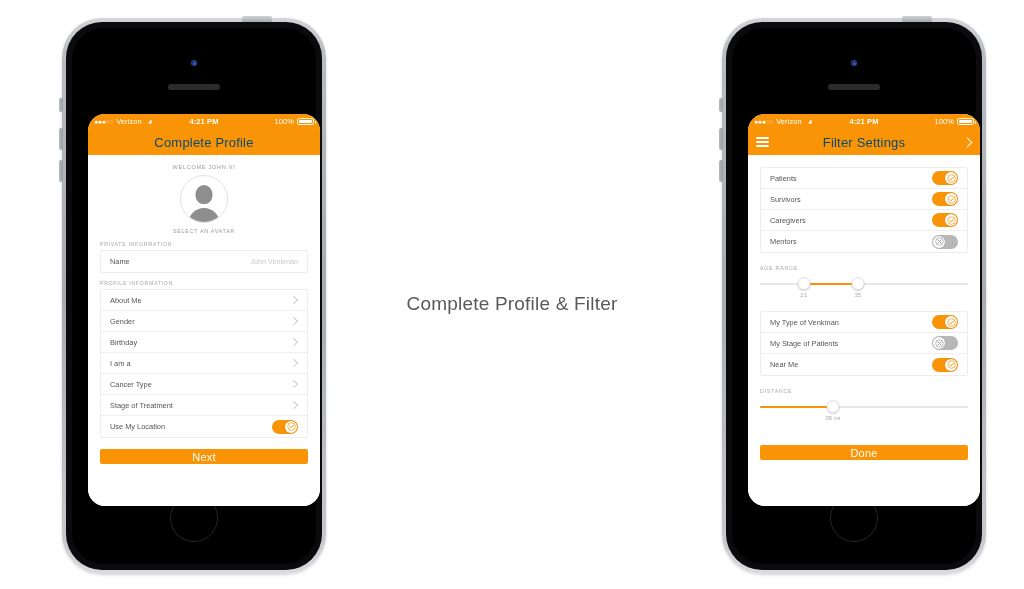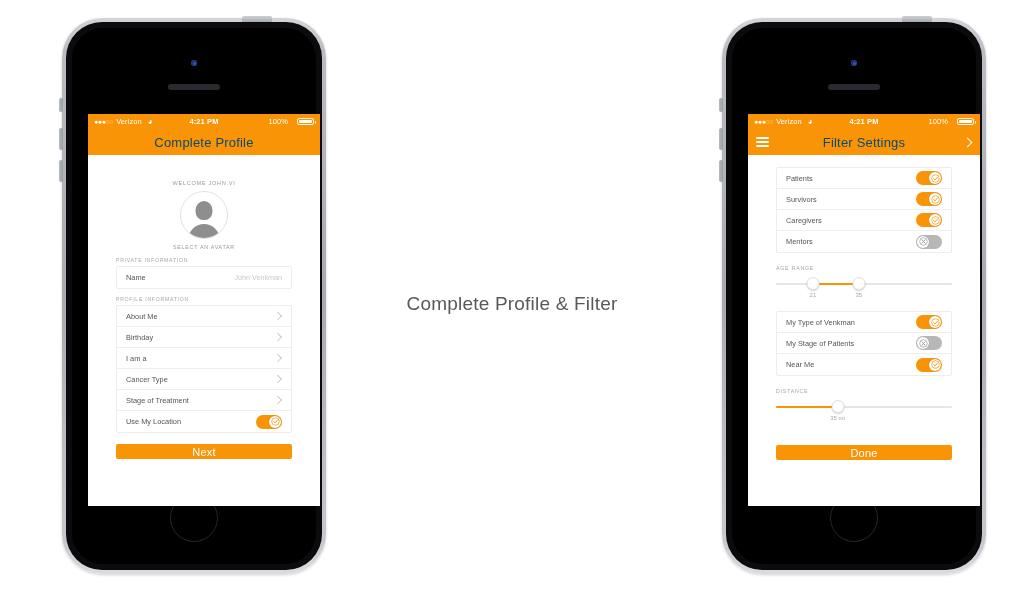--- a/index.html
+++ b/index.html
@@ -100,20 +100,21 @@
 
   
   .screen {
     position: absolute;
     left: 16px;
     top: 86px;
     width: 232px;
     height: 392px;
     background: #ffffff;
     overflow: hidden;
+    border-radius: 17px;
   }
 
   
   .statusbar {
     height: 15px;
     background: #F89406;
     color: #ffffff;
     display: flex;
     align-items: center;
     padding: 0 6px;
@@ -130,21 +131,21 @@
     left: 0; right: 0;
     text-align: center;
     font-size: 7.5px;
     font-weight: bold;
     pointer-events: none;
   }
   .sb-right {
     margin-left: auto;
     display: flex;
     align-items: center;
-    gap: 9px;
+    gap: 3px;
   }
   .sb-batt {
     width: 17px; height: 7px;
     border: 1px solid rgba(255,255,255,.9);
     border-radius: 2px;
     position: relative;
     box-sizing: border-box;
     padding: 1px;
   }
   .sb-batt::after {
@@ -191,21 +192,21 @@
   }
   .chev-nav {
     width: 6px; height: 6px;
     border-top: 1.5px solid #fff;
     border-right: 1.5px solid #fff;
     transform: rotate(45deg);
   }
 
   
   .screen-body {
-    padding: 16px;
+    padding: 0;
     height: calc(100% - 41px);
     background: #fff;
     position: relative;
   }
 
   
   .welcome {
     text-align: center;
     color: #9a9a9a;
     font-size: 5.6px;
@@ -437,20 +438,24 @@
                 <span class="label">Name</span>
                 <span class="placeholder">John Venkman</span>
               </div>
             </div>
 
             <div class="section-label">PROFILE INFORMATION</div>
             <div class="card">
 
               <div class="row">
                 <span class="label">About Me</span>
+                <span class="chev"></span>
+              </div>
+              <div class="row">
+                <span class="label">Gender</span>
                 <span class="chev"></span>
               </div>
               <div class="row">
                 <span class="label">Birthday</span>
                 <span class="chev"></span>
               </div>
               <div class="row">
                 <span class="label">I am a</span>
                 <span class="chev"></span>
               </div>

